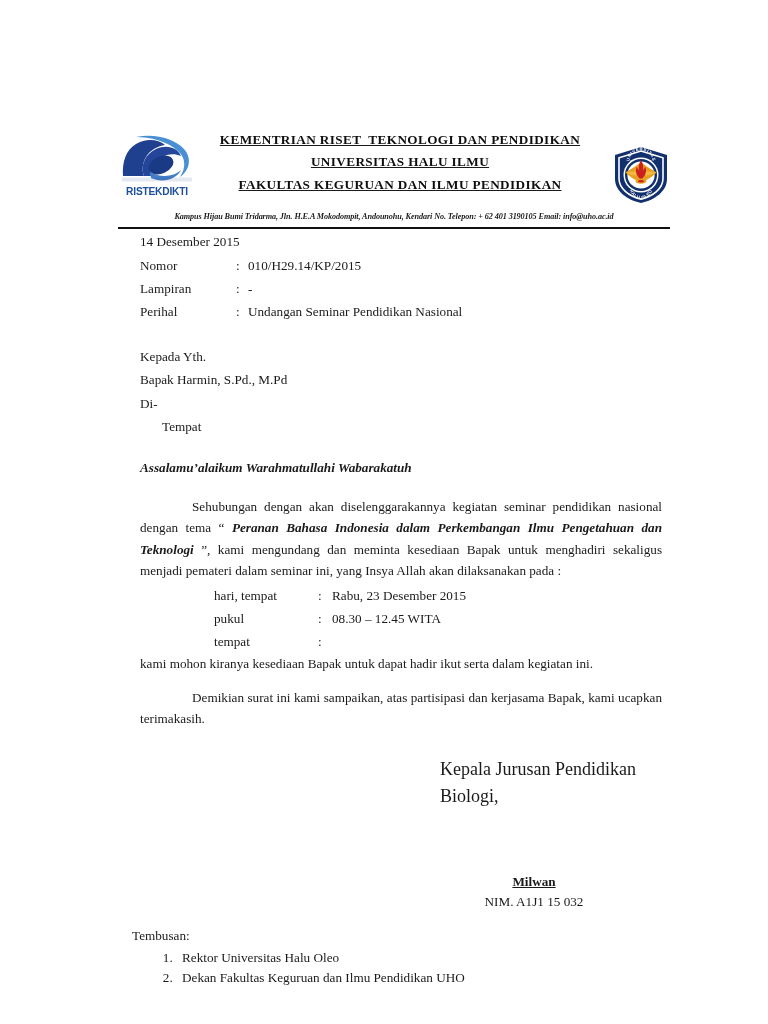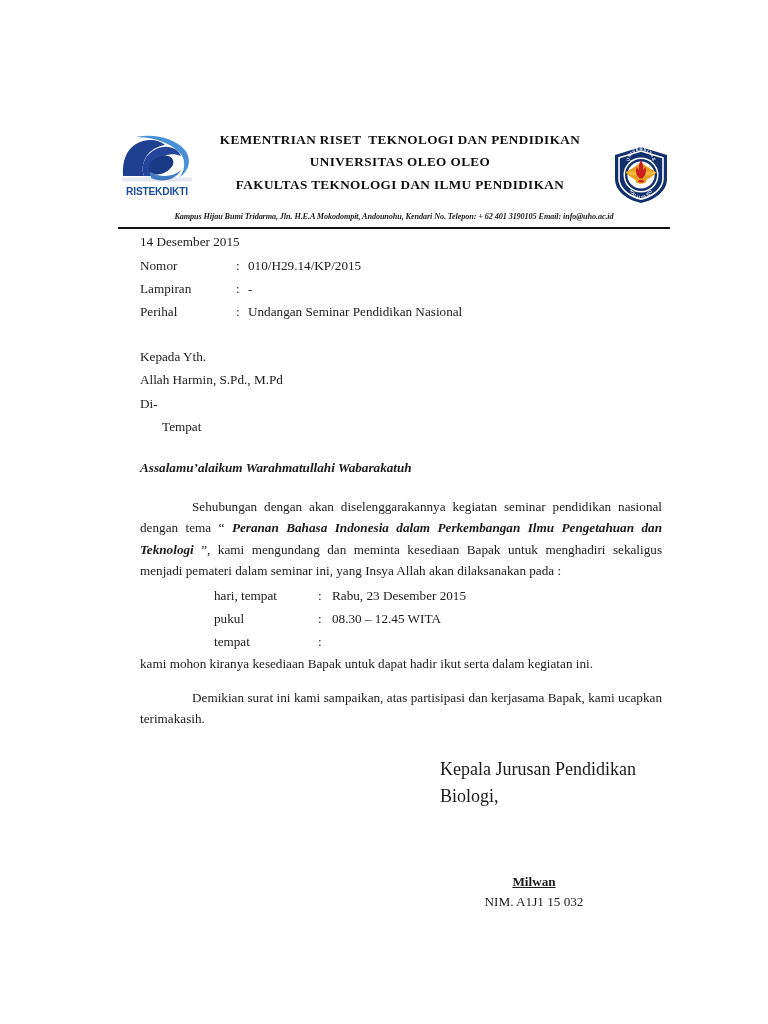--- a/index.html
+++ b/index.html
@@ -33,20 +33,21 @@
     width: 552px;
   }
   .lh-row {
     position: relative;
     display: block;
     min-height: 80px;
   }
   .lh-titles {
     text-align: center;
     padding: 0 62px 0 74px;
+    text-decoration: underline;
   }
   .lh-line {
     font-weight: bold;
     letter-spacing: 0.4px;
     color: #0f0f0f;
     white-space: pre;
   }
   .lh-line1 { font-size: 13.2px; line-height: 20px; }
   .lh-line2 { font-size: 13.2px; line-height: 23px; }
   .lh-line3 { font-size: 13.2px; line-height: 23px; }
@@ -243,22 +244,22 @@
           </text>
           <path id="uho-bot" d="M 29 41.6 m -11.3 0 a 11.3 11.3 0 0 0 22.6 0" fill="none"></path>
           <text font-family="Liberation Sans, sans-serif" font-size="4.3" font-weight="bold" fill="#ffffff" letter-spacing="0.55">
             <textPath href="#uho-bot" startOffset="50%" text-anchor="middle">HALU OLEO</textPath>
           </text>
         </svg>
       </div>
 
       <div class="lh-titles">
         <div class="lh-line lh-line1">KEMENTRIAN RISET  TEKNOLOGI DAN PENDIDIKAN</div>
-        <div class="lh-line lh-line2">UNIVERSITAS OLEO OLEO</div>
-        <div class="lh-line lh-line3">FAKULTAS TEKNOLOGI DAN ILMU PENDIDIKAN</div>
+        <div class="lh-line lh-line2">UNIVERSITAS HALU ILMU</div>
+        <div class="lh-line lh-line3">FAKULTAS KEGURUAN DAN ILMU PENDIDIKAN</div>
       </div>
     </div>
 
     <div class="lh-address">Kampus Hijau Bumi Tridarma, Jln. H.E.A Mokodompit, Andounohu, Kendari No. Telepon: + 62 401 3190105 Email: info@uho.ac.id</div>
     <hr class="lh-rule">
   </div>
 
   <div class="doc-body">
 
     <div class="date-line">14 Desember 2015</div>
@@ -276,21 +277,21 @@
       </div>
       <div class="meta-row">
         <span class="meta-label">Perihal</span>
         <span class="meta-sep">:</span>
         <span class="meta-value">Undangan Seminar Pendidikan Nasional</span>
       </div>
     </div>
 
     <div class="recipient">
       <div>Kepada Yth.</div>
-      <div>Allah Harmin, S.Pd., M.Pd</div>
+      <div>Bapak Harmin, S.Pd., M.Pd</div>
       <div>Di-</div>
       <div class="indent">Tempat</div>
     </div>
 
     <div class="salam">Assalamu’alaikum Warahmatullahi Wabarakatuh</div>
 
     <p class="para indent"><span>Sehubungan dengan akan diselenggarakannya kegiatan  seminar pendidikan nasional dengan tema </span><span>“ </span><span class="theme">Peranan Bahasa Indonesia dalam Perkembangan Ilmu Pengetahuan dan Teknologi </span><span>”</span><span>, kami mengundang dan meminta kesediaan Bapak untuk menghadiri sekaligus menjadi pemateri dalam seminar ini, yang Insya Allah akan dilaksanakan pada :</span></p>
 
     <div class="details">
       <div class="details-row">
@@ -313,15 +314,22 @@
 
     <p class="para indent closing">Demikian surat ini kami sampaikan, atas partisipasi dan kerjasama Bapak, kami ucapkan terimakasih.</p>
 
     <div class="sign-block">
       <div class="sign-title">Kepala Jurusan Pendidikan Biologi,</div>
       <div class="sign-space"></div>
       <div class="sign-name">Milwan</div>
       <div class="sign-nim">NIM. A1J1 15 032</div>
     </div>
 
+    <div class="cc">
+      <div class="cc-title">Tembusan:</div>
+      <ol class="cc-list">
+        <li>Rektor Universitas Halu Oleo</li>
+        <li>Dekan Fakultas Keguruan dan Ilmu Pendidikan UHO</li>
+      </ol>
+    </div>
 
   </div>
 </div>
 
 </body></html>

